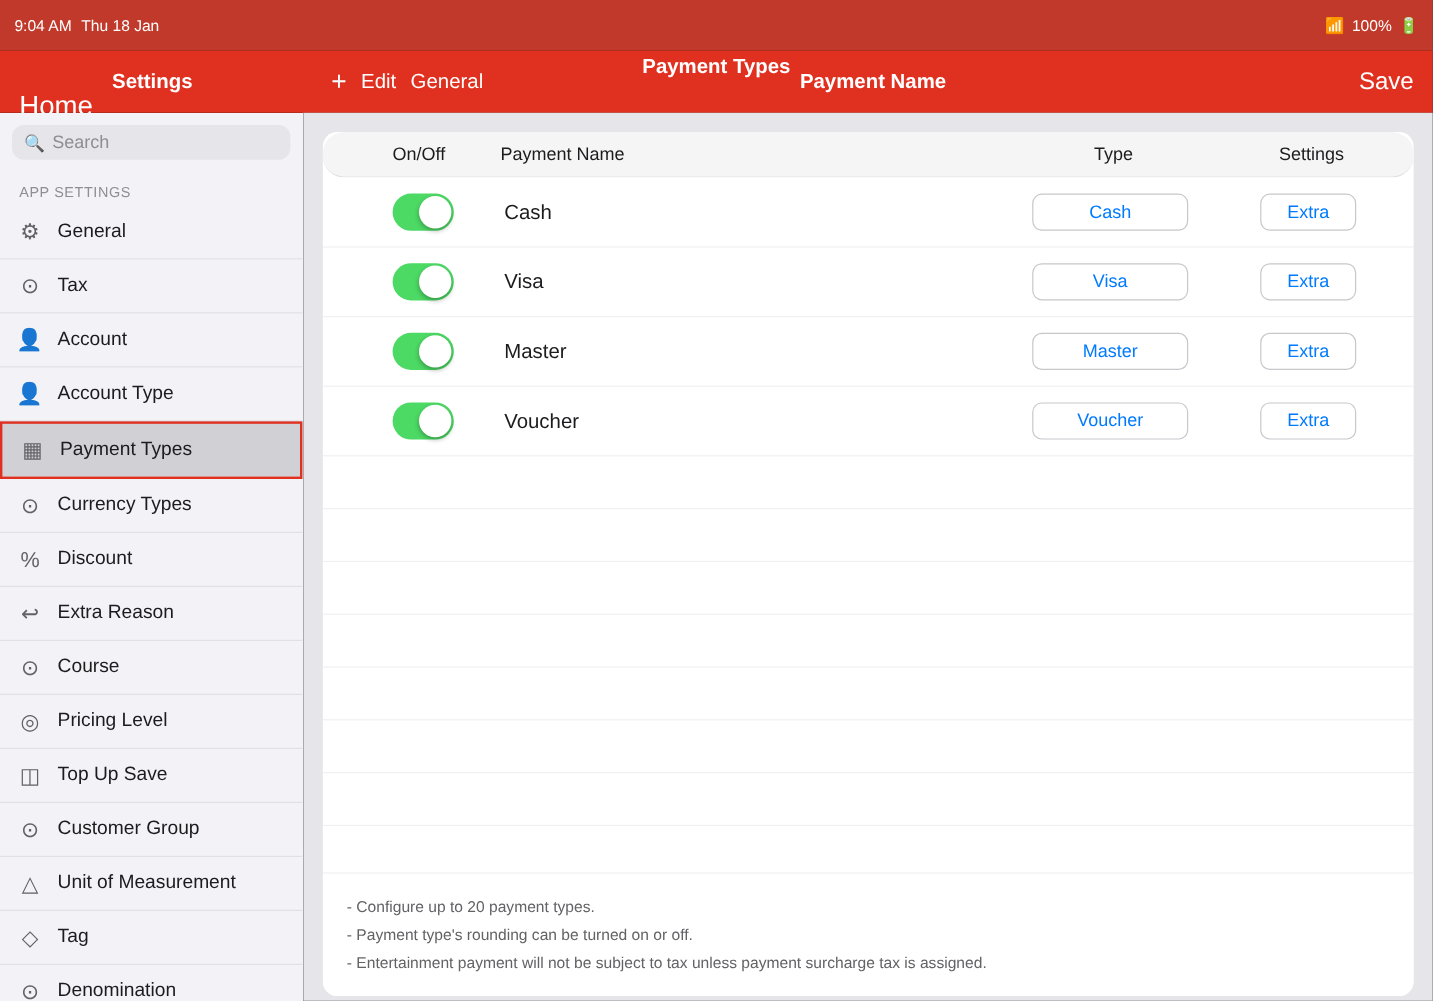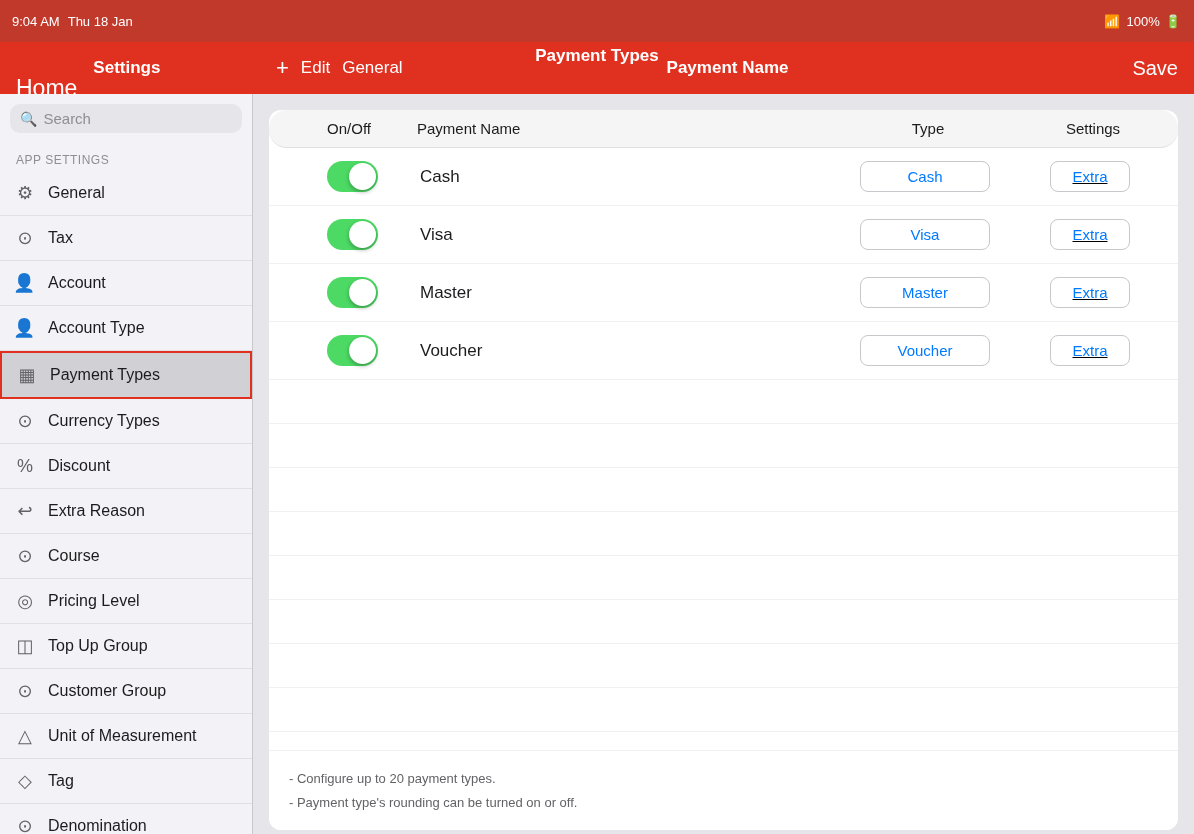--- a/index.html
+++ b/index.html
@@ -171,21 +171,21 @@
       box-shadow: 0 2px 4px rgba(0,0,0,0.3);
     }
 
     .payment-name-cell {
       font-size: 17px;
       color: #1c1c1e;
       padding-left: 8px;
     }
 
     .type-cell { display: flex; justify-content: center; }
-    .settings-cell { display: flex; justify-content: center; text-decoration: underline; }
+    .settings-cell { display: flex; justify-content: center; }
 
     .type-button {
       border: 1px solid #c7c7cc;
       border-radius: 8px;
       padding: 6px 20px;
       font-size: 15px;
       color: #007aff;
       background: white;
       cursor: pointer;
       min-width: 130px;
@@ -291,21 +291,21 @@
         <div class="sidebar-item">
           <div class="sidebar-item-icon">⊙</div>
           <span class="sidebar-item-label">Course</span>
         </div>
         <div class="sidebar-item">
           <div class="sidebar-item-icon">◎</div>
           <span class="sidebar-item-label">Pricing Level</span>
         </div>
         <div class="sidebar-item">
           <div class="sidebar-item-icon">◫</div>
-          <span class="sidebar-item-label">Top Up Group</span>
+          <span class="sidebar-item-label">Top Up Save</span>
         </div>
         <div class="sidebar-item">
           <div class="sidebar-item-icon">⊙</div>
           <span class="sidebar-item-label">Customer Group</span>
         </div>
         <div class="sidebar-item">
           <div class="sidebar-item-icon">△</div>
           <span class="sidebar-item-label">Unit of Measurement</span>
         </div>
         <div class="sidebar-item">
@@ -384,17 +384,18 @@
           <div class="table-row empty"></div>
           <div class="table-row empty"></div>
           <div class="table-row empty"></div>
           <div class="table-row empty"></div>
           <div class="table-row empty"></div>
         </div>
 
       <div class="table-footer" id="table-footer">
       <p class="footer-note">- Configure up to 20 payment types.</p>
           <p class="footer-note">- Payment type's rounding can be turned on or off.</p>
+          <p class="footer-note">- Entertainment payment will not be subject to tax unless payment surcharge tax is assigned.</p>
         </div>
 
     </div>
   </div>
 </div>
 
 </body></html>

